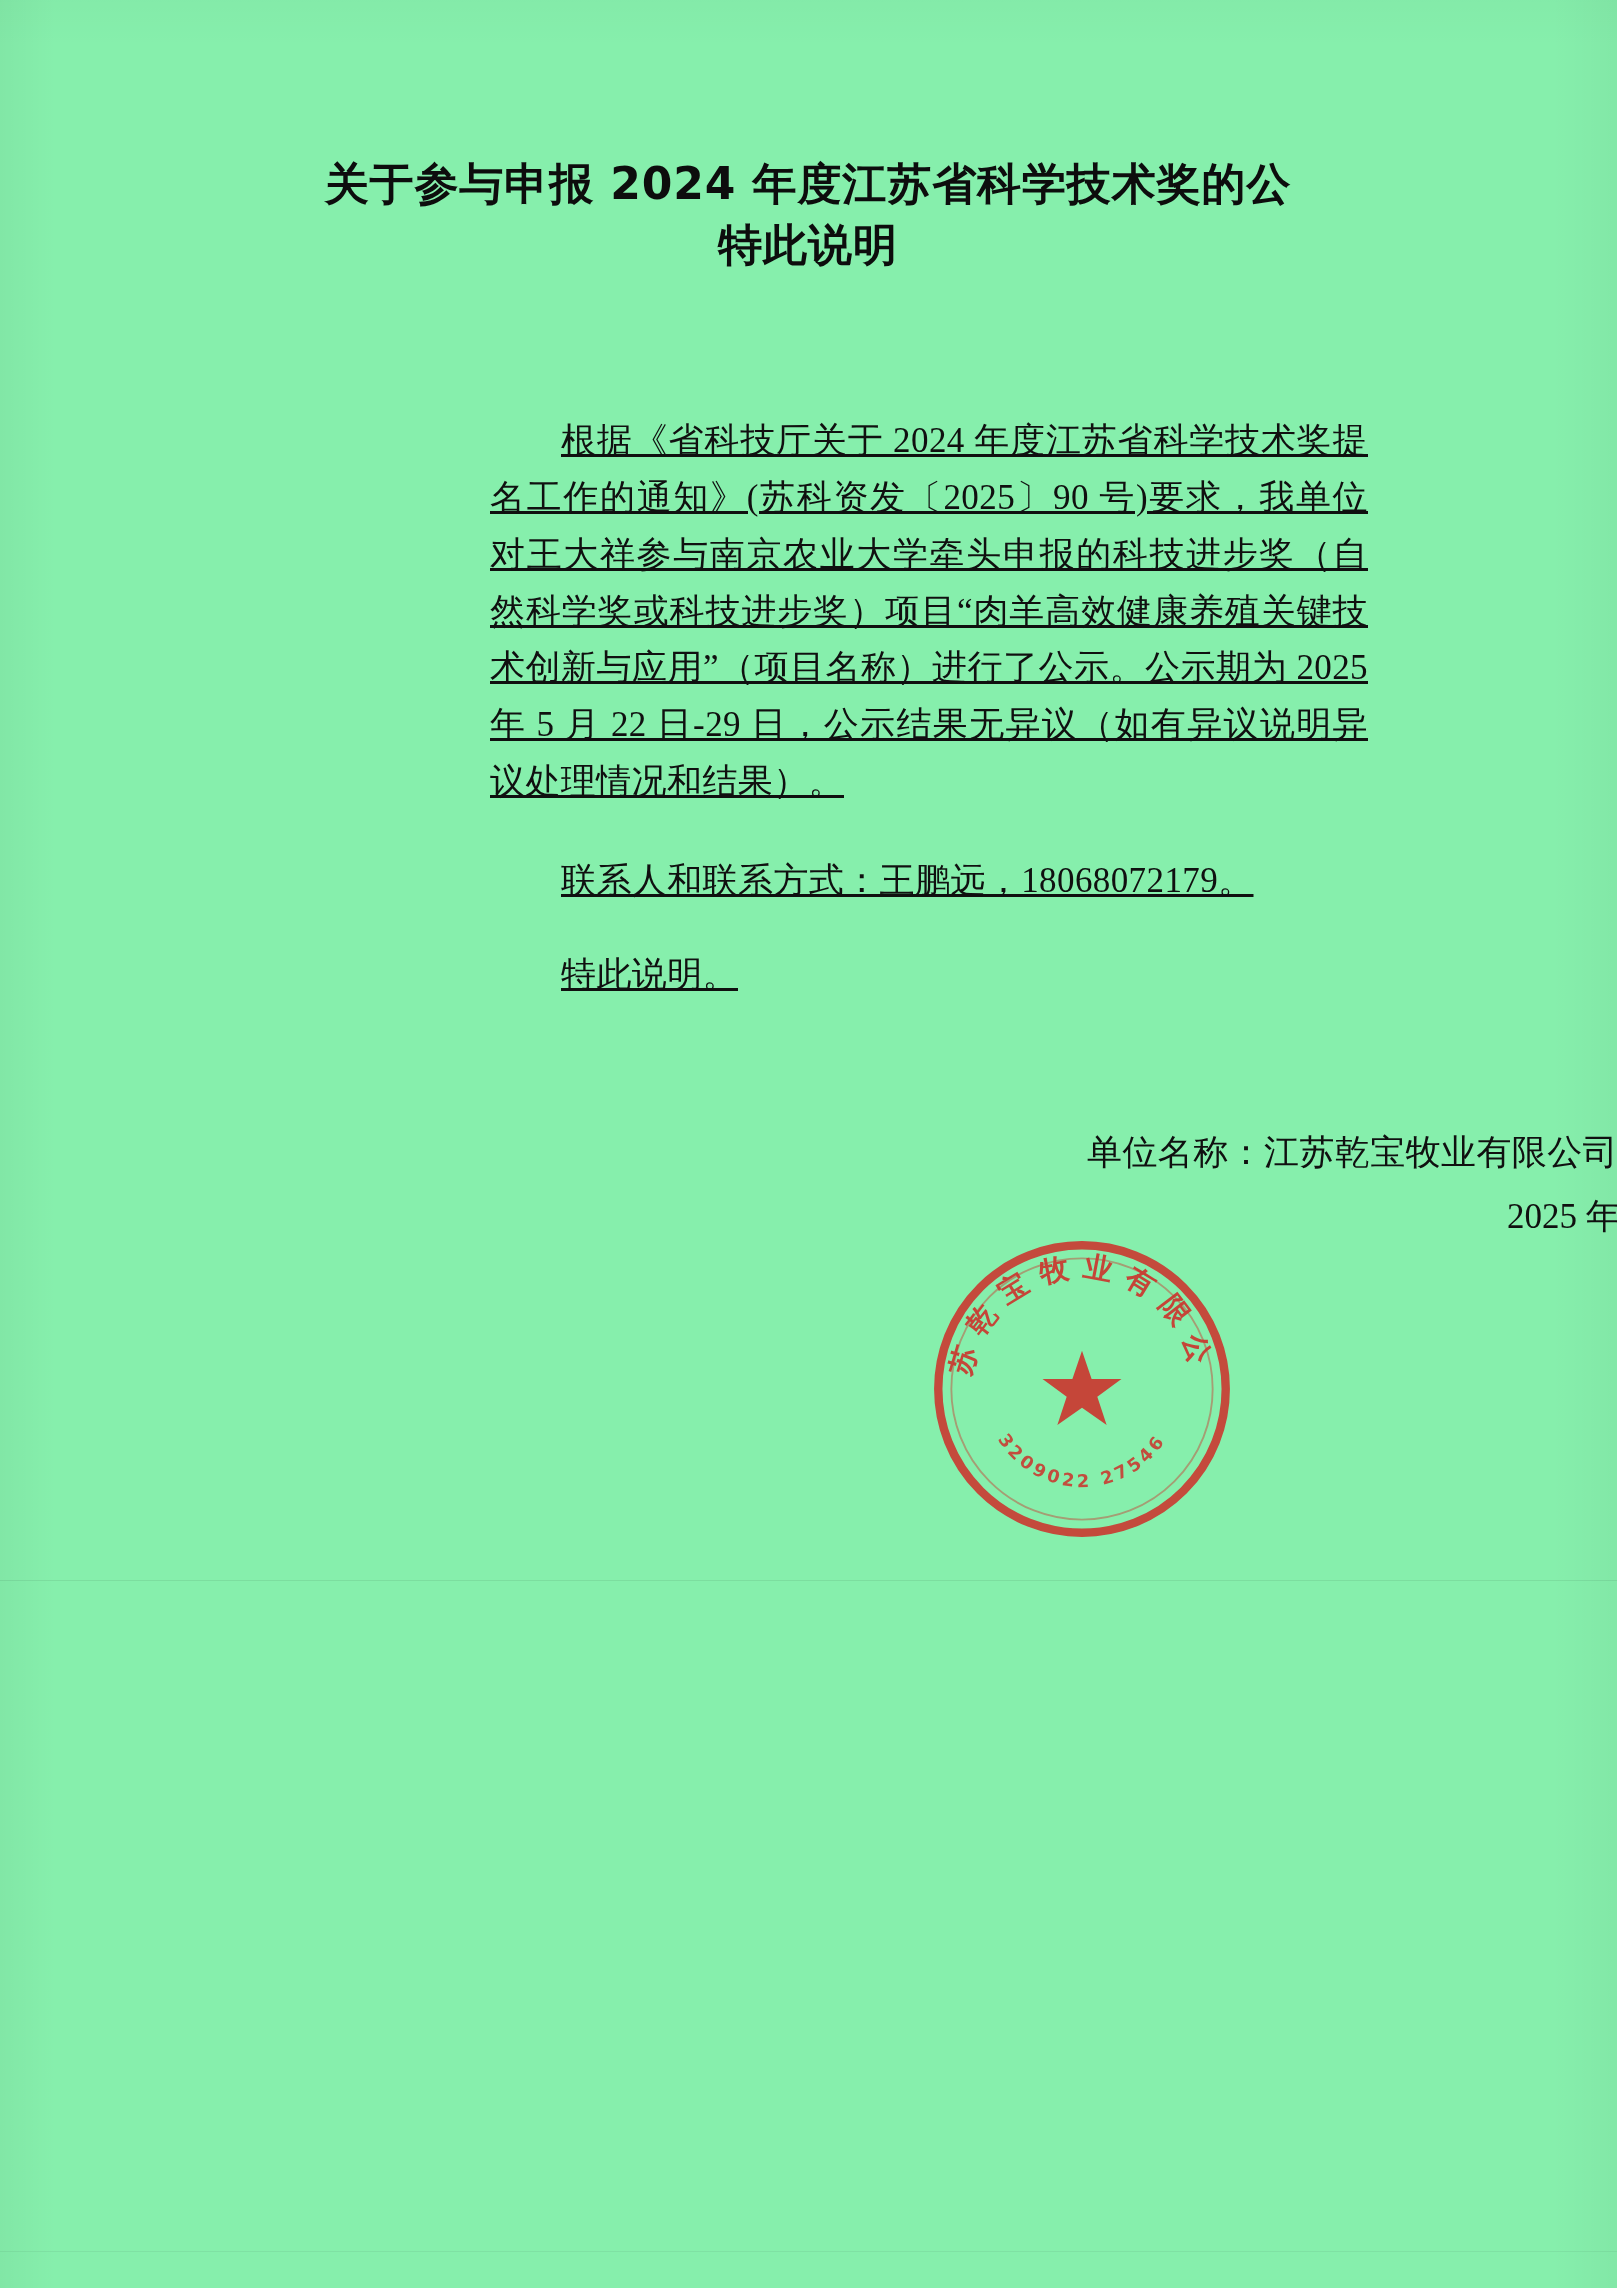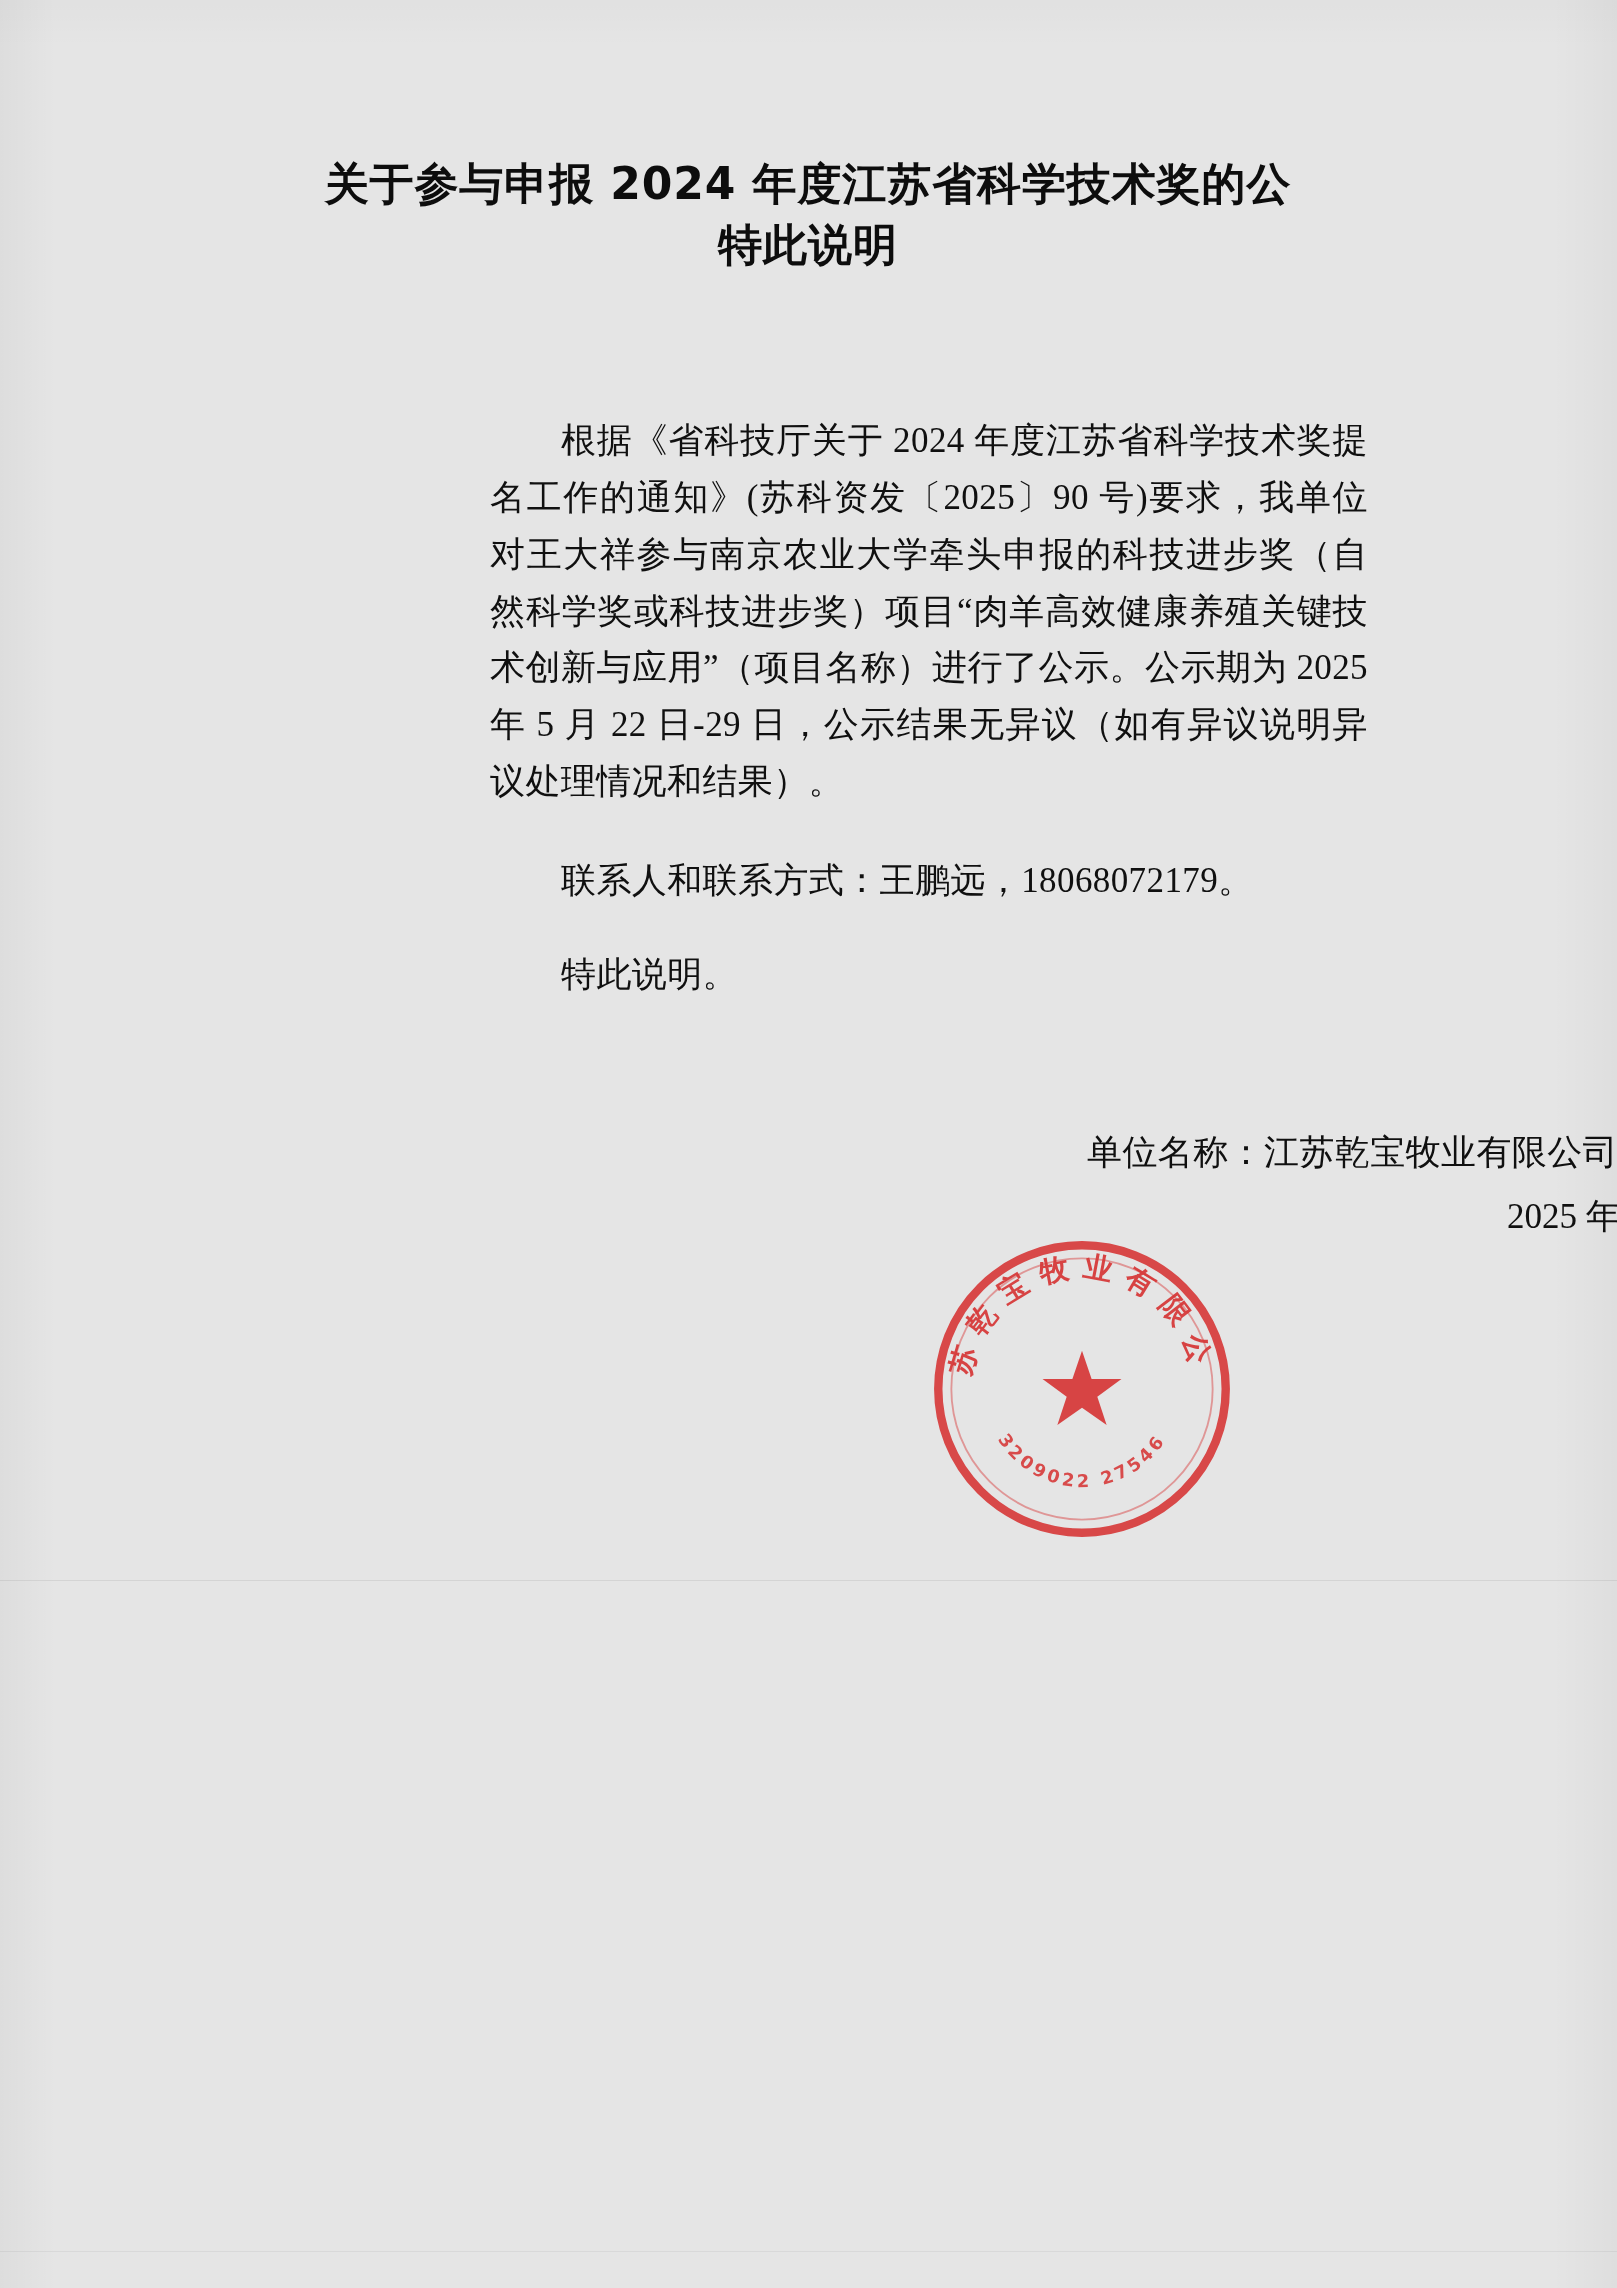--- a/index.html
+++ b/index.html
@@ -13,21 +13,21 @@
     position: relative;
     overflow: hidden;
     font-family: "Liberation Serif", serif;
     color: #111111;
   }
 
   
   #page {
     position: absolute;
     inset: 0;
-    background: #e5e5e5;
+    background: #86efac;
   }
 
   
   #page::before {
     content: "";
     position: absolute;
     left: 0; top: 0; right: 0; bottom: 0;
     background:
       linear-gradient(to right, rgba(0,0,0,0.035) 0px, rgba(0,0,0,0.0) 56px),
       linear-gradient(to left, rgba(0,0,0,0.03) 0px, rgba(0,0,0,0.0) 65px),
@@ -79,20 +79,21 @@
     font-size: 35px;
     line-height: 1.62;
     text-align: justify;
     text-justify: inter-character;
     color: #101010;
     letter-spacing: 0.4px;
   }
 
   .para.indent {
     text-indent: 71px;
+    text-decoration: underline;
   }
 
   .gap-lg { height: 138px; }
   .gap-md { height: 43px; }
   .gap-sm { height: 37px; }
 
   .signature-block {
     margin-top: 117px;
     padding-left: 597px;
     position: relative;

